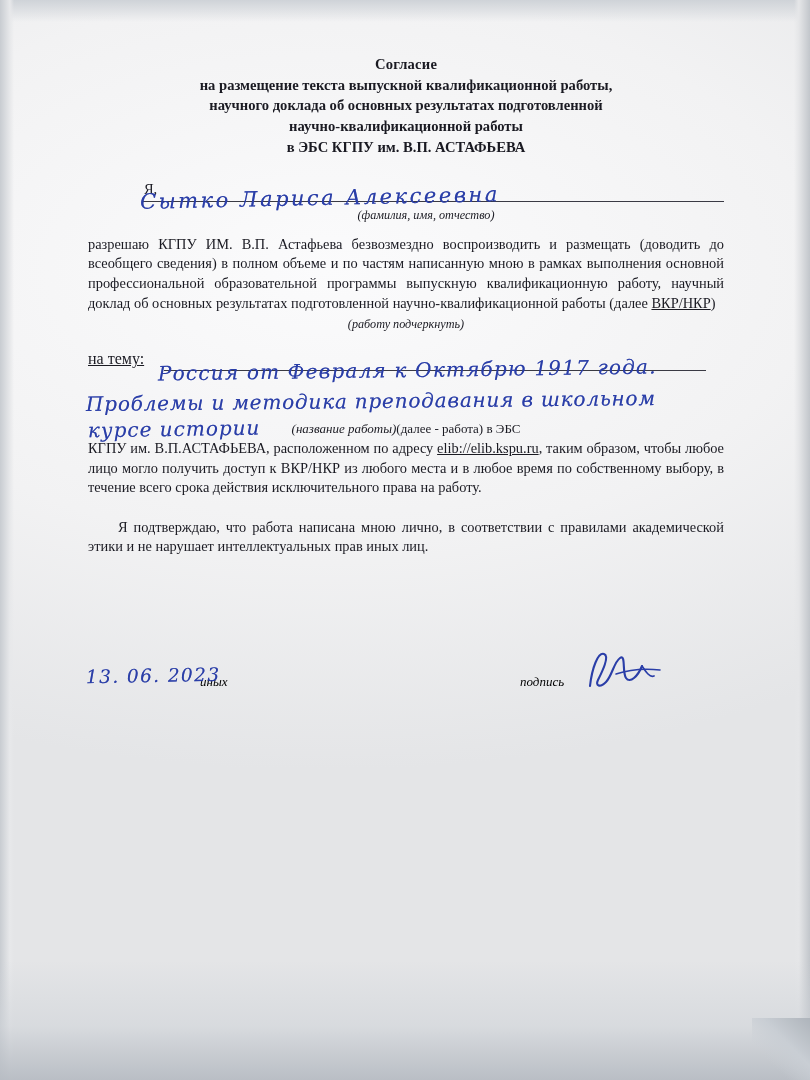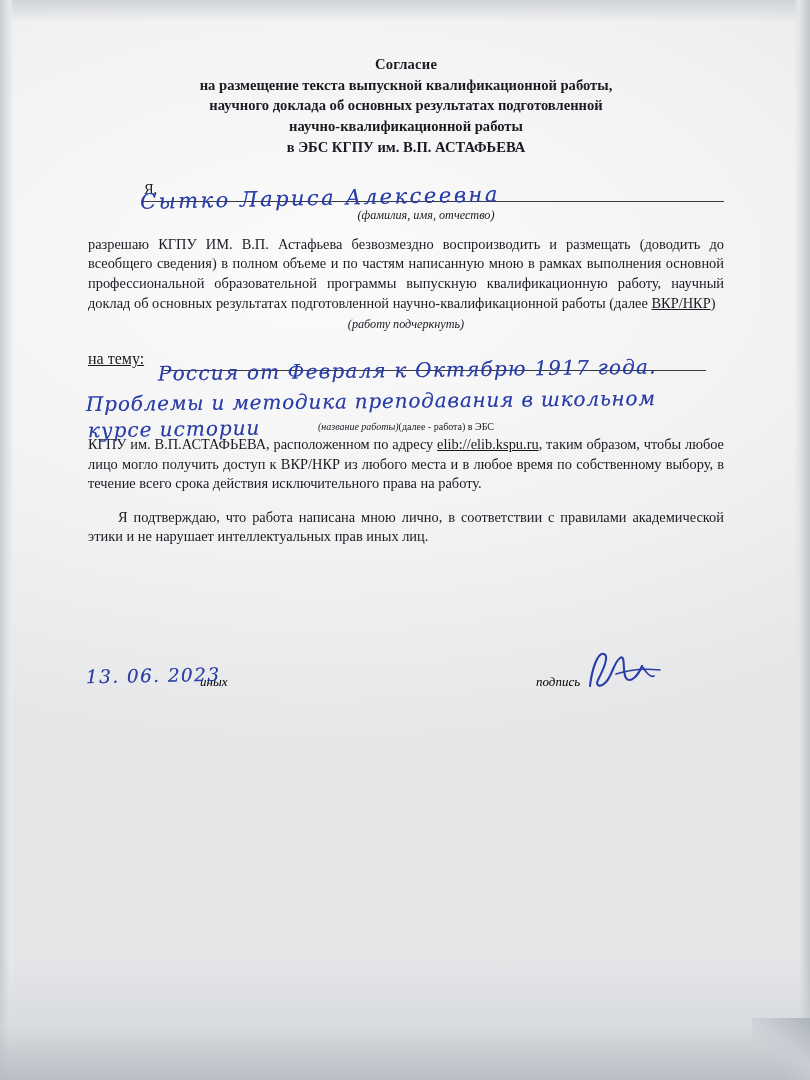--- a/index.html
+++ b/index.html
@@ -134,21 +134,21 @@
 
   .after-theme {
     margin-top: 46px;
     font-size: 14.4px;
     line-height: 1.36;
     text-align: justify;
   }
   .center-hint-inline {
     display: block;
     text-align: center;
-    font-size: 10px;
+    font-size: 13px;
     margin-bottom: 1px;
   }
   .center-hint-inline i { font-style: italic; }
 
   
   .sign-row {
     position: absolute;
     left: 88px;
     top: 662px;
     width: 636px;
@@ -157,21 +157,21 @@
   }
   .date-hint {
     position: absolute;
     left: 112px;
     top: 12px;
     font-style: italic;
     font-size: 13px;
   }
   .sign-hint {
     position: absolute;
-    left: 448px;
+    left: 432px;
     top: 12px;
     font-style: italic;
     font-size: 13px;
   }
 
   
   .hand {
     position: absolute;
     color: #2a3ea8;
     font-family: "DejaVu Serif", serif;
@@ -257,21 +257,21 @@
     <div class="theme-field">
       <span class="theme-label">на тему:</span>
       <span class="theme-rule"></span>
     </div>
 
     <div class="after-theme">
       <span class="center-hint-inline"><i>(название работы)</i><span>(далее - работа) в    ЭБС</span></span>
       <span>КГПУ им. В.П.АСТАФЬЕВА, расположенном по адресу <span class="u">elib://elib.kspu.ru</span>, таким образом, чтобы любое лицо могло получить доступ к ВКР/НКР из любого места и в любое время по собственному выбору, в течение всего срока действия исключительного права на работу.</span>
     </div>
 
-    <div class="para indent" style="margin-top:14px;">
+    <div class="para indent" style="margin-top:20px;">
       <span>Я подтверждаю, что работа написана мною лично, в соответствии с правилами академической этики и не нарушает интеллектуальных прав иных лиц.</span>
     </div>
 
   </div>
 
   <div class="sign-row">
     <span class="date-hint">иных</span>
     <span class="sign-hint">подпись</span>
   </div>
 

